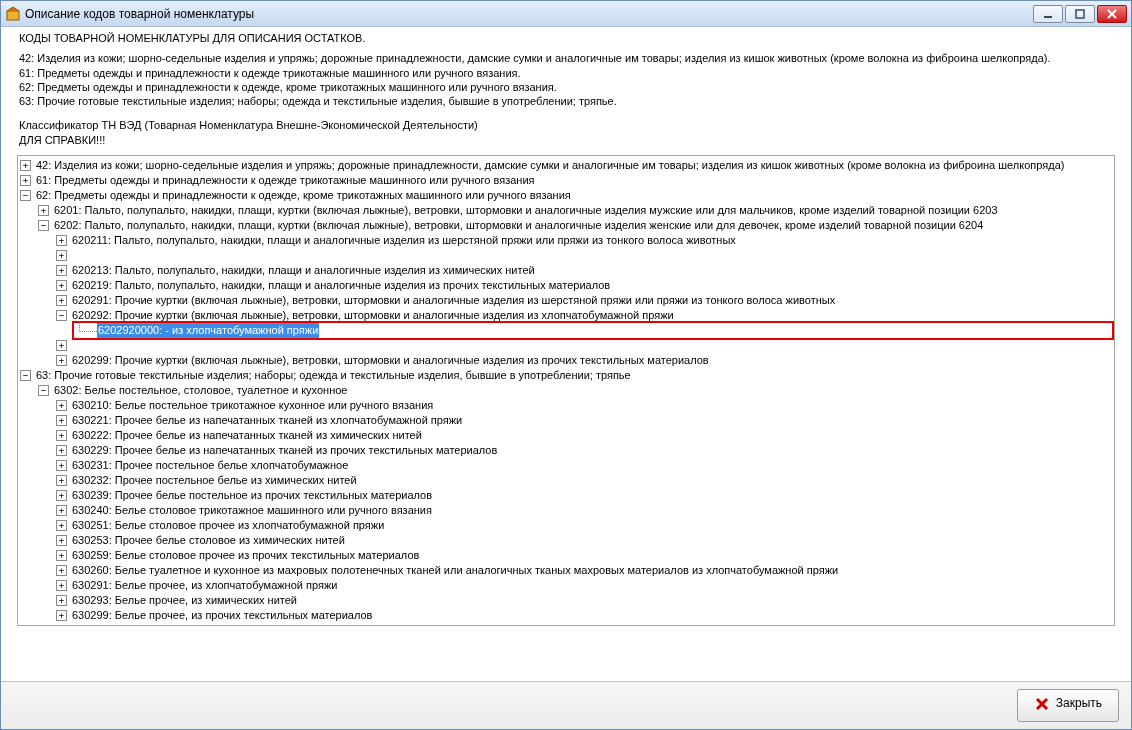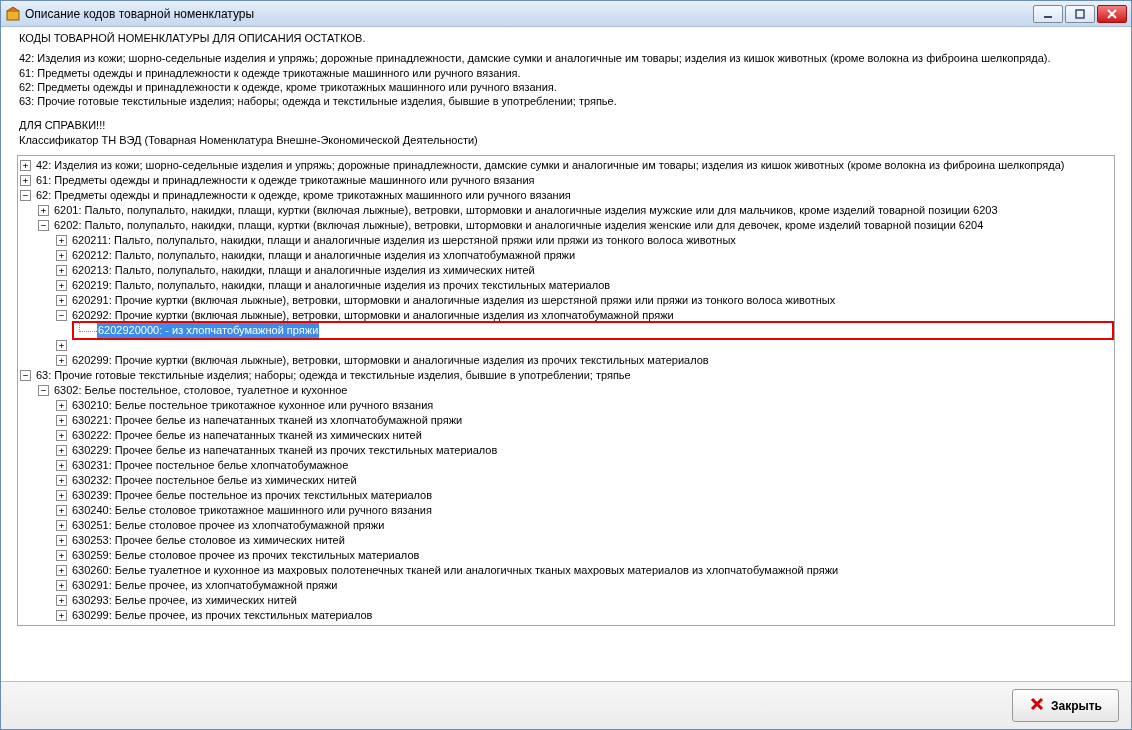--- a/index.html
+++ b/index.html
@@ -127,28 +127,28 @@
       height: 48px;
       border-top: 1px solid #c0c0c0;
       background: linear-gradient(to bottom, #f6f6f6, #ececec);
       display: flex;
       align-items: center;
       justify-content: flex-end;
       padding: 0 12px;
     }
     .close-button {
       display: inline-flex;
-      align-items: center;
+      align-items: flex-start;
       gap: 6px;
       border: 1px solid #9a9a9a;
       border-radius: 3px;
       background: linear-gradient(to bottom, #fff, #e6e6e6);
       padding: 6px 16px;
       font-size: 12px;
-      font-weight: bold;
+      font-weight: normal;
       cursor: pointer;
       min-width: 100px;
       justify-content: center;
     }
     .close-button svg { width: 16px; height: 16px; stroke: #d00000; stroke-width: 3; }
   </style>
 </head>
 <body>
 
 <div class="titlebar">
@@ -180,22 +180,22 @@
 </div>
 
 <div class="content-area">
   <div class="info-header">
     <div class="title-line">КОДЫ ТОВАРНОЙ НОМЕНКЛАТУРЫ ДЛЯ ОПИСАНИЯ ОСТАТКОВ.</div>
     <div>42: Изделия из кожи; шорно-седельные изделия и упряжь; дорожные принадлежности, дамские сумки и аналогичные им товары; изделия из кишок животных (кроме волокна из фиброина шелкопряда).</div>
     <div>61: Предметы одежды и принадлежности к одежде трикотажные машинного или ручного вязания.</div>
     <div>62: Предметы одежды и принадлежности к одежде, кроме трикотажных машинного или ручного вязания.</div>
     <div>63: Прочие готовые текстильные изделия; наборы; одежда и текстильные изделия, бывшие в употреблении; тряпье.</div>
     <div class="spacer"></div>
+    <div>Классификатор ТН ВЭД (Товарная Номенклатура Внешне-Экономической Деятельности)</div>
     <div>ДЛЯ СПРАВКИ!!!</div>
-    <div>Классификатор ТН ВЭД (Товарная Номенклатура Внешне-Экономической Деятельности)</div>
   </div>
 
   <div class="tree-container">
     <ul class="tree">
       <li>
           <div class="node-row">
             <span class="toggle">+</span>
             <span class="node-label">42: Изделия из кожи; шорно-седельные изделия и упряжь; дорожные принадлежности, дамские сумки и аналогичные им товары; изделия из кишок животных (кроме волокна из фиброина шелкопряда)</span>
           </div>
         </li>
@@ -225,21 +225,20 @@
             <ul>
               <li>
                   <div class="node-row">
                     <span class="toggle">+</span>
                     <span class="node-label">620211: Пальто, полупальто, накидки, плащи и аналогичные изделия из шерстяной пряжи или пряжи из тонкого волоса животных</span>
                   </div>
                 </li>
               <li>
                   <div class="node-row">
                     <span class="toggle">+</span>
-                    <span class="node-label">620212: Пальто, полупальто, накидки, плащи и аналогичные изделия  из хлопчатобумажной пряжи</span>
                   </div>
                 </li>
               <li>
                   <div class="node-row">
                     <span class="toggle">+</span>
                     <span class="node-label">620213: Пальто, полупальто, накидки, плащи и аналогичные изделия  из химических нитей</span>
                   </div>
                 </li>
               <li>
                   <div class="node-row">

